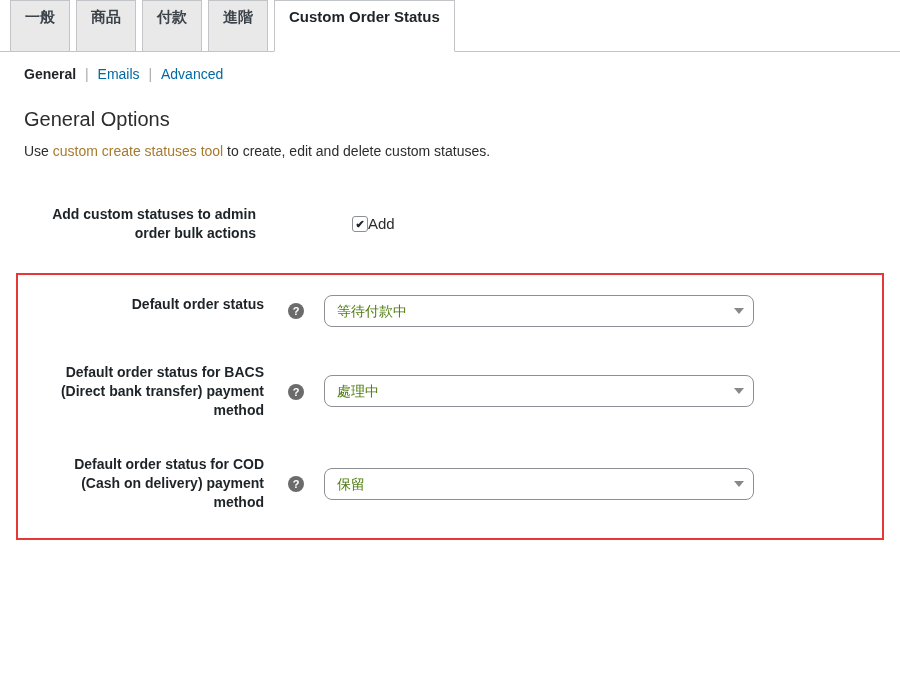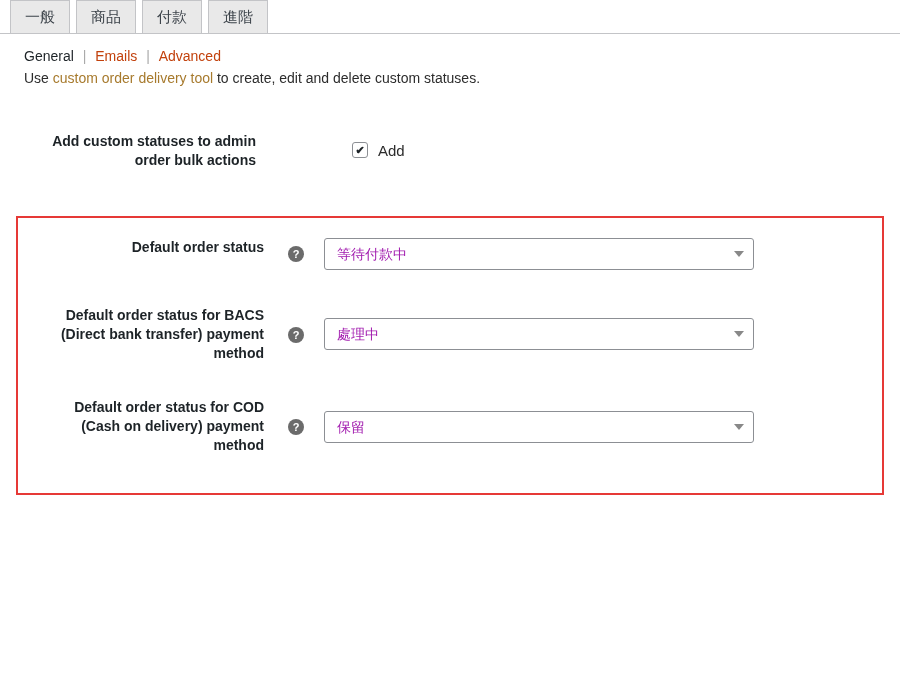--- a/index.html
+++ b/index.html
@@ -20,47 +20,47 @@
     gap: 6px;
     padding: 0;
     margin: 0;
     border-bottom: 1px solid #c3c4c7;
     padding-left: 10px;
   }
   .nav-tab {
     border: 1px solid #c3c4c7;
     background: #e9e9e9;
     color: #3c434a;
-    padding: 7px 14px 6px;
+    padding: 7px 14px 24px;
     font-size: 15px;
-    font-weight: 400;
+    font-weight: 700;
     margin-bottom: -1px;
     border-bottom: 1px solid #c3c4c7;
     cursor: pointer;
   }
   .nav-tab.active {
     background: #fff;
     border-bottom-color: #fff;
     color: #1d2327;
   }
 
   
   .subnav {
     padding: 14px 14px 6px;
     font-size: 14px;
     color: #a88037;
   }
   .subnav a {
-    color: #c2410c;
+    color: #0369a1;
     text-decoration: none;
     padding: 0 5px;
   }
   .subnav a.current {
     color: #1d2327;
-    font-weight: 400;
+    font-weight: 700;
   }
   .subnav .sep { color: #aaa; }
 
   
   h2.section-title {
     font-size: 20px;
     font-weight: 500;
     color: #2c2c2c;
     margin: 20px 14px 12px;
   }
@@ -99,22 +99,21 @@
     border-radius: 50%;
     background: #6b6b6b;
     color: #fff;
     font-size: 11px;
     font-weight: 700;
   }
 
   
   .chk-wrap {
     display: flex;
-    align-items: flex-start;
-    gap: 10px;
+    align-items: flex-end;
     font-size: 15px;
     color: #2c2c2c;
     padding-left: 48px;
   }
   .chk {
     width: 16px; height: 16px;
     border: 1px solid #8c8f94;
     border-radius: 3px;
     background: #fff;
     display: inline-flex;
@@ -127,66 +126,68 @@
     color: #1d2327;
     font-weight: 700;
   }
 
   
   .select2 {
     position: relative;
     width: 430px;
     max-width: 100%;
     border: 1px solid #8c8f94;
-    border-radius: 3px;
+    border-radius: 8px;
     background: #fff;
     height: 32px;
     line-height: 30px;
     padding: 0 32px 0 12px;
-    color: #a21caf;
+    color: #4d7c0f;
     cursor: pointer;
   }
   .select2 .arrow {
     position: absolute;
     right: 0; top: 0;
     width: 28px; height: 100%;
     display: flex; align-items: center; justify-content: center;
     color: #888;
   }
   .arrow svg { width: 10px; height: 10px; fill: #888; }
 
   
   .highlight-box {
     border: 2px solid #e63936;
-    margin: 28px 6px 10px;
-    padding: 2px 0 20px;
+    margin: 12px 6px 10px;
+    padding: 2px 0 8px;
   }
 </style>
 </head>
 <body>
 
 <div class="nav-tabs">
   <div class="nav-tab">一般</div>
   <div class="nav-tab">商品</div>
   <div class="nav-tab">付款</div>
   <div class="nav-tab">進階</div>
+  <div class="nav-tab active">Custom Order Status</div>
 </div>
 
 <div class="wrap">
   <div class="subnav">
     <a href="#" class="current" style="padding-left:0;">General</a>
     <span class="sep">|</span>
     <a href="#">Emails</a>
     <span class="sep">|</span>
     <a href="#">Advanced</a>
   </div>
 
+  <h2 class="section-title">General Options</h2>
 
   <p class="intro">
-    <span>Use </span><a href="#">custom order delivery tool</a><span> to create, edit and delete custom statuses.</span>
+    <span>Use </span><a href="#">custom create statuses tool</a><span> to create, edit and delete custom statuses.</span>
   </p>
 
   <table class="form-table">
     <tbody>
         <tr>
       <th>Add custom statuses to admin order bulk actions</th>
       <td class="help-cell"></td>
       <td>
         <label class="chk-wrap">
           <span class="chk checked"></span>

